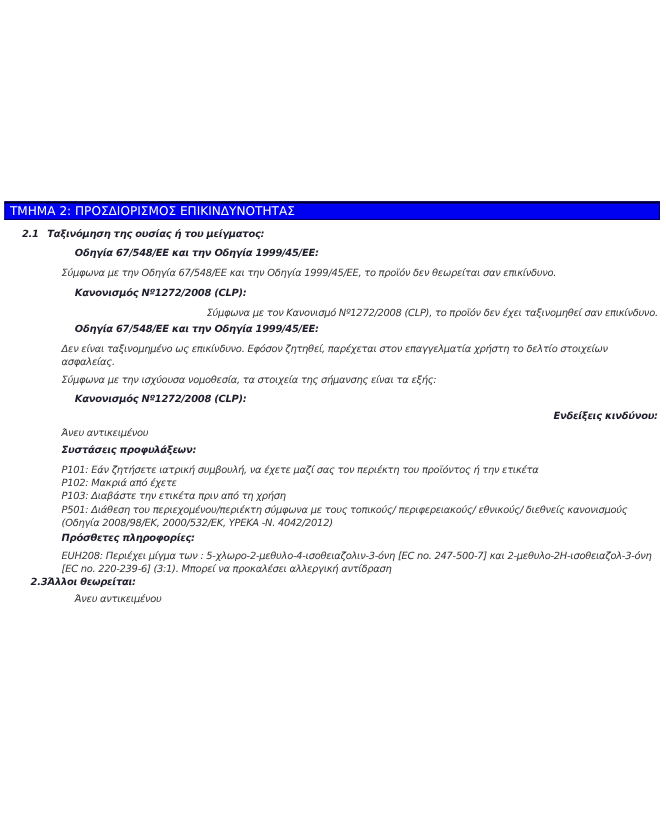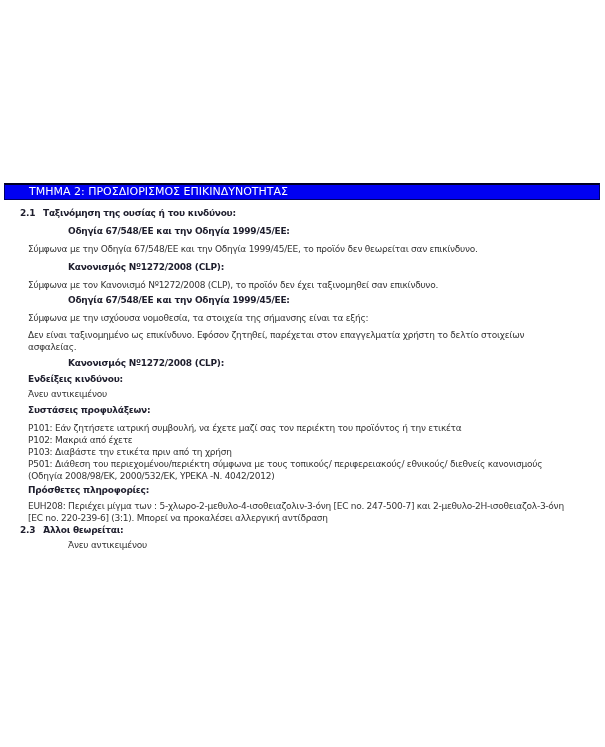--- a/index.html
+++ b/index.html
@@ -6,55 +6,55 @@
   body {
     width:605px; height:747px; background:#ffffff; position:relative; overflow:hidden;
     font-family:"DejaVu Sans","Liberation Sans",sans-serif;
     font-size:9px; color:#333333; letter-spacing:-0.25px;
   }
   .section-bar {
     position:absolute; left:4px; top:183px; width:596px; height:17px;
     box-sizing:border-box; background:#0101f2;
     border:1px solid #000066; border-top:2px solid #000022;
     color:#ffffff; font-size:11px; letter-spacing:0;
-    line-height:14px; padding-left:24px; white-space:nowrap;
+    line-height:14px; padding-left:4px; white-space:nowrap;
   }
-  .content { position:absolute; left:0; top:207px; width:605px; }
+  .content { position:absolute; left:0; top:207px; width:605px;font-style:italic; }
   .line { line-height:12px; }
   .bold { font-weight:bold; color:#1e1e2d; }
   .clause { display:flex; margin-left:20px; }
   .clause .num { width:23px; flex:0 0 23px; }
   .l1 { margin-left:68px; width:550px; }
-  .l2 { margin-left:28px; width:542px; }
-  .mb3 { margin-bottom:3px; } .mb4 { margin-bottom:4px; }
+  .l2 { margin-left:56px; width:542px; }
+  .mb3 { margin-bottom:3px;text-align:right; } .mb4 { margin-bottom:4px; }
   .mb5 { margin-bottom:5px; } .mb6 { margin-bottom:6px; }
   .tight { margin-bottom:0; }
   .plist-end { margin-bottom:2px; }
 </style>
 </head>
 <body>
 
 <div class="section-bar">
   <span>ΤΜΗΜΑ 2: ΠΡΟΣΔΙΟΡΙΣΜΟΣ ΕΠΙΚΙΝΔΥΝΟΤΗΤΑΣ</span>
 </div>
 
 <div class="content">
 
   <div class="clause line mb6">
     <span class="num bold">2.1</span>
-    <span class="bold">Ταξινόμηση της ουσίας ή του κινδύνου:</span>
+    <span class="bold">Ταξινόμηση της ουσίας ή του μείγματος:</span>
   </div>
   <div class="line l1 bold mb6">Οδηγία 67/548/ΕΕ και την Οδηγία 1999/45/ΕΕ:</div>
   <div class="line l2 mb6">Σύμφωνα με την Οδηγία 67/548/ΕΕ και την Οδηγία 1999/45/ΕΕ, το προϊόν δεν θεωρείται σαν επικίνδυνο.</div>
   <div class="line l1 bold mb6">Κανονισμός Nº1272/2008 (CLP):</div>
   <div class="line l2 mb3">Σύμφωνα με τον Κανονισμό Nº1272/2008 (CLP), το προϊόν δεν έχει ταξινομηθεί σαν επικίνδυνο.</div>
 
   <div class="line l1 bold mb6">Οδηγία 67/548/ΕΕ και την Οδηγία 1999/45/ΕΕ:</div>
+  <div class="line l2 mb4">Δεν είναι ταξινομημένο ως επικίνδυνο. Εφόσον ζητηθεί, παρέχεται στον επαγγελματία χρήστη το δελτίο στοιχείων ασφαλείας.</div>
   <div class="line l2 mb5">Σύμφωνα με την ισχύουσα νομοθεσία, τα στοιχεία της σήμανσης είναι τα εξής:</div>
-  <div class="line l2 mb4">Δεν είναι ταξινομημένο ως επικίνδυνο. Εφόσον ζητηθεί, παρέχεται στον επαγγελματία χρήστη το δελτίο στοιχείων ασφαλείας.</div>
   <div class="line l1 bold mb4">Κανονισμός Nº1272/2008 (CLP):</div>
   <div class="line l2 bold mb3">Ενδείξεις κινδύνου:</div>
   <div class="line l2 mb4">Άνευ αντικειμένου</div>
   <div class="line l2 bold mb6">Συστάσεις προφυλάξεων:</div>
   <div class="line l2 tight">P101: Εάν ζητήσετε ιατρική συμβουλή, να έχετε μαζί σας τον περιέκτη του προϊόντος ή την ετικέτα</div>
   <div class="line l2 tight">P102: Μακριά από έχετε</div>
   <div class="line l2 tight">P103: Διαβάστε την ετικέτα πριν από τη χρήση</div>
   <div class="line l2 plist-end">P501: Διάθεση του περιεχομένου/περιέκτη  σύμφωνα με τους τοπικούς/ περιφερειακούς/ εθνικούς/ διεθνείς κανονισμούς (Οδηγία 2008/98/ΕΚ, 2000/532/ΕΚ, ΥΡΕΚΑ -Ν. 4042/2012)</div>
   <div class="line l2 bold mb4">Πρόσθετες πληροφορίες:</div>
   <div class="line l2 tight">EUH208: Περιέχει μίγμα των : 5-χλωρο-2-μεθυλο-4-ισοθειαζολιν-3-όνη [EC no. 247-500-7] και 2-μεθυλο-2H-ισοθειαζολ-3-όνη [EC no. 220-239-6] (3:1). Μπορεί να προκαλέσει αλλεργική αντίδραση</div>

